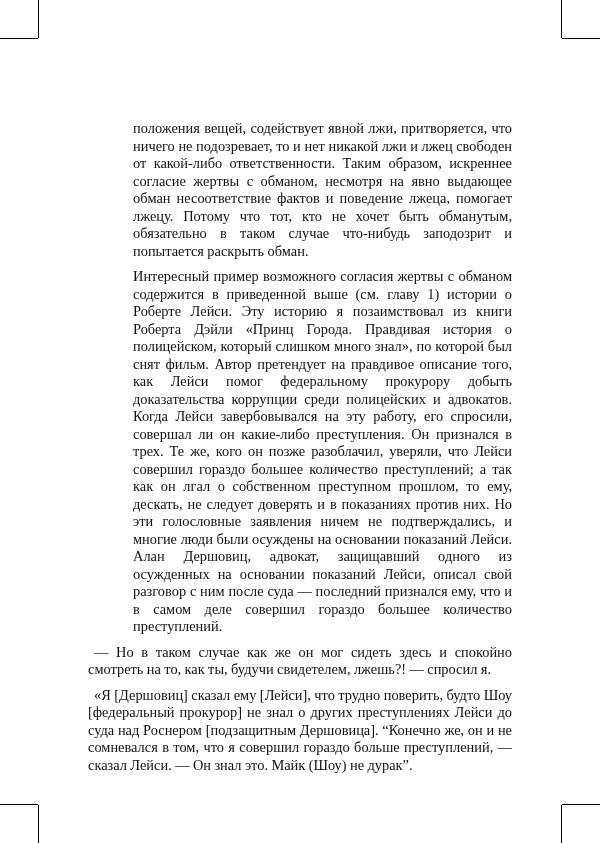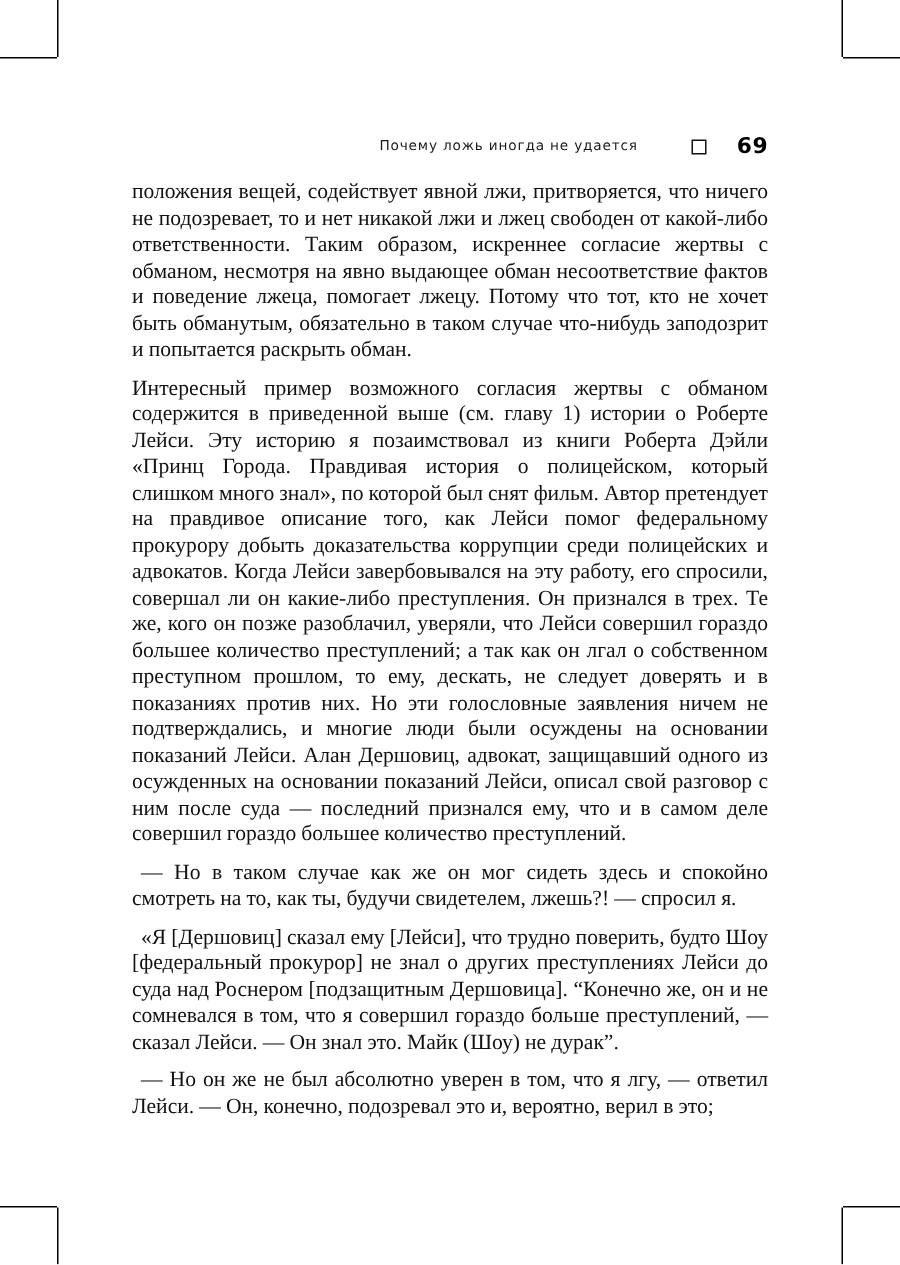--- a/index.html
+++ b/index.html
@@ -88,20 +88,21 @@
     font-size: 14.4px;
     line-height: 17.5px;
     text-align: justify;
     text-align-last: left;
     hyphens: manual;
     word-spacing: -0.2px;
   }
 
   .para-flush {
     text-indent: 0;
+    margin-left: 45px;
   }
 
   .para-indent {
     text-indent: 6px;
   }
 
   .para:last-child {
     margin-bottom: 0;
   }
 </style>
@@ -112,27 +113,21 @@
 
   <div class="crop crop-v crop-tl-v"></div>
   <div class="crop crop-h crop-tl-h"></div>
   <div class="crop crop-v crop-tr-v"></div>
   <div class="crop crop-h crop-tr-h"></div>
   <div class="crop crop-v crop-bl-v"></div>
   <div class="crop crop-h crop-bl-h"></div>
   <div class="crop crop-v crop-br-v"></div>
   <div class="crop crop-h crop-br-h"></div>
 
-  <div class="running-head">
-    <span class="running-head-title">Почему ложь иногда не удается</span>
-    <span class="running-head-mark"></span>
-    <span class="running-head-folio">69</span>
-  </div>
 
   <div class="text-column">
     <p class="para para-flush">положения вещей, содействует явной лжи, притворяется, что ничего не подозревает, то и нет никакой лжи и лжец свободен от какой-либо ответственности. Таким образом, искреннее согласие жертвы с обманом, несмотря на явно выдающее обман несоответствие фактов и поведение лжеца, помогает лжецу. Потому что тот, кто не хочет быть обманутым, обязательно в таком случае что-нибудь заподозрит и попытается раскрыть обман.</p>
     <p class="para para-flush">Интересный пример возможного согласия жертвы с обманом содержится в приведенной выше (см. главу 1) истории о Роберте Лейси. Эту историю я позаимствовал из книги Роберта Дэйли «Принц Города. Правдивая история о полицейском, который слишком много знал», по которой был снят фильм. Автор претендует на правдивое описание того, как Лейси помог федеральному прокурору добыть доказательства коррупции среди полицейских и адвокатов. Когда Лейси завербовывался на эту работу, его спросили, совершал ли он какие-либо преступления. Он признался в трех. Те же, кого он позже разоблачил, уверяли, что Лейси совершил гораздо большее количество преступлений; а так как он лгал о собственном преступном прошлом, то ему, дескать, не следует доверять и в показаниях против них. Но эти голословные заявления ничем не подтверждались, и многие люди были осуждены на основании показаний Лейси. Алан Дершовиц, адвокат, защищавший одного из осужденных на основании показаний Лейси, описал свой разговор с ним после суда — последний признался ему, что и в самом деле совершил гораздо большее количество преступлений.</p>
     <p class="para para-indent">— Но в таком случае как же он мог сидеть здесь и спокойно смотреть на то, как ты, будучи свидетелем, лжешь?! — спросил я.</p>
     <p class="para para-indent">«Я [Дершовиц] сказал ему [Лейси], что трудно поверить, будто Шоу [федеральный прокурор] не знал о других преступлениях Лейси до суда над Роснером [подзащитным Дершовица]. “Конечно же, он и не сомневался в том, что я совершил гораздо больше преступлений, — сказал Лейси. — Он знал это. Майк (Шоу) не дурак”.</p>
-    <p class="para para-indent">— Но он же не был абсолютно уверен в том, что я лгу, — ответил Лейси. — Он, конечно, подозревал это и, вероятно, верил в это;</p>
   </div>
 
 </div>
 
 </body></html>

